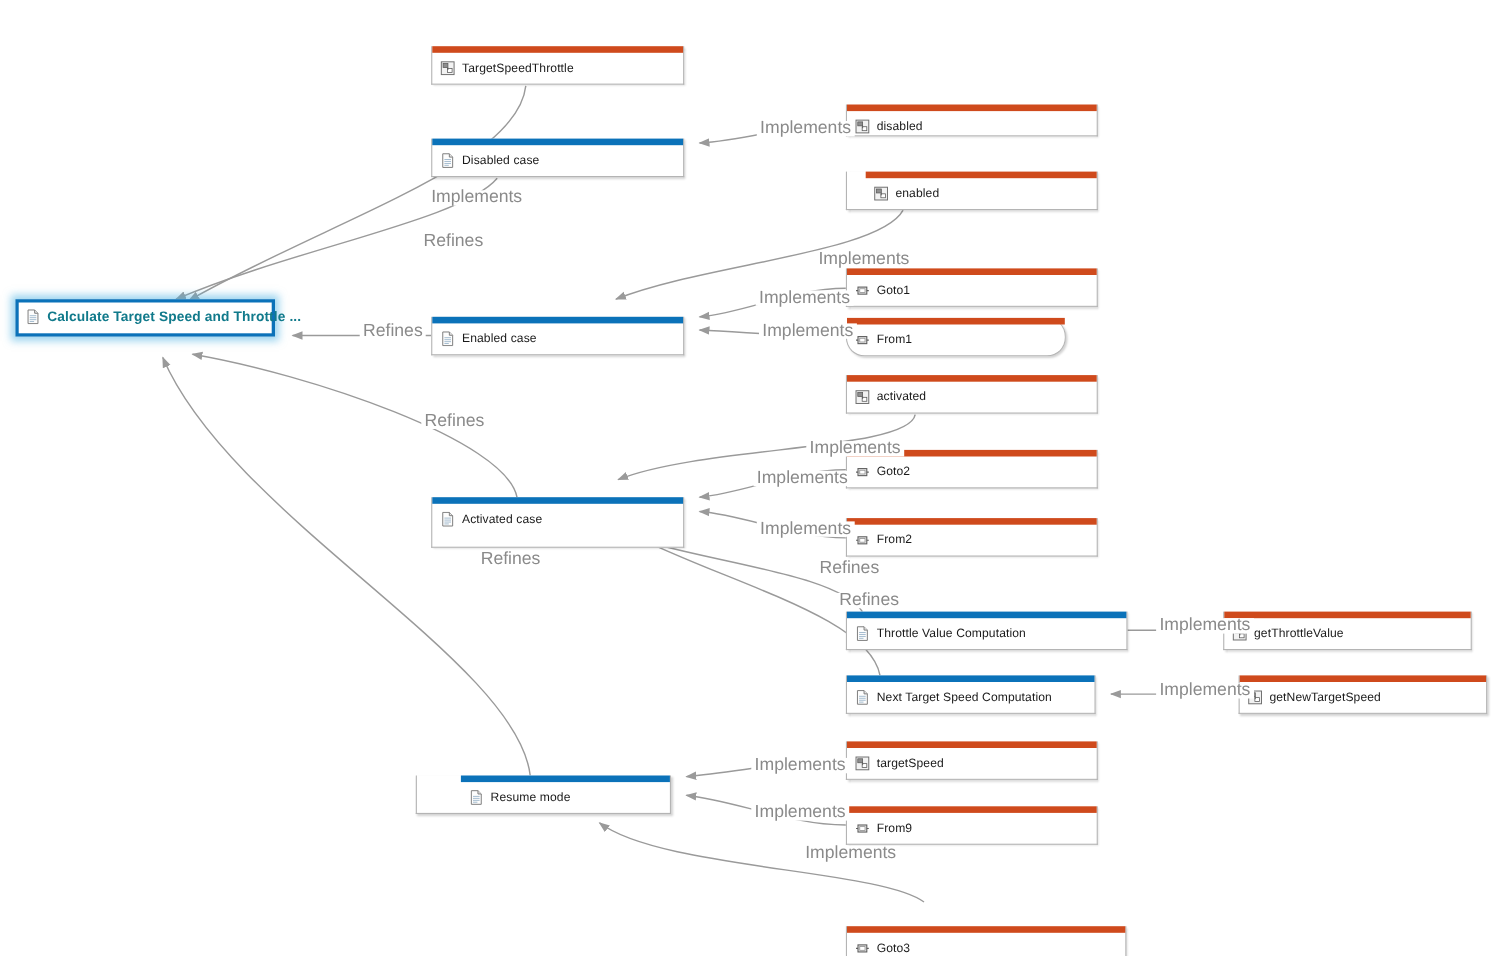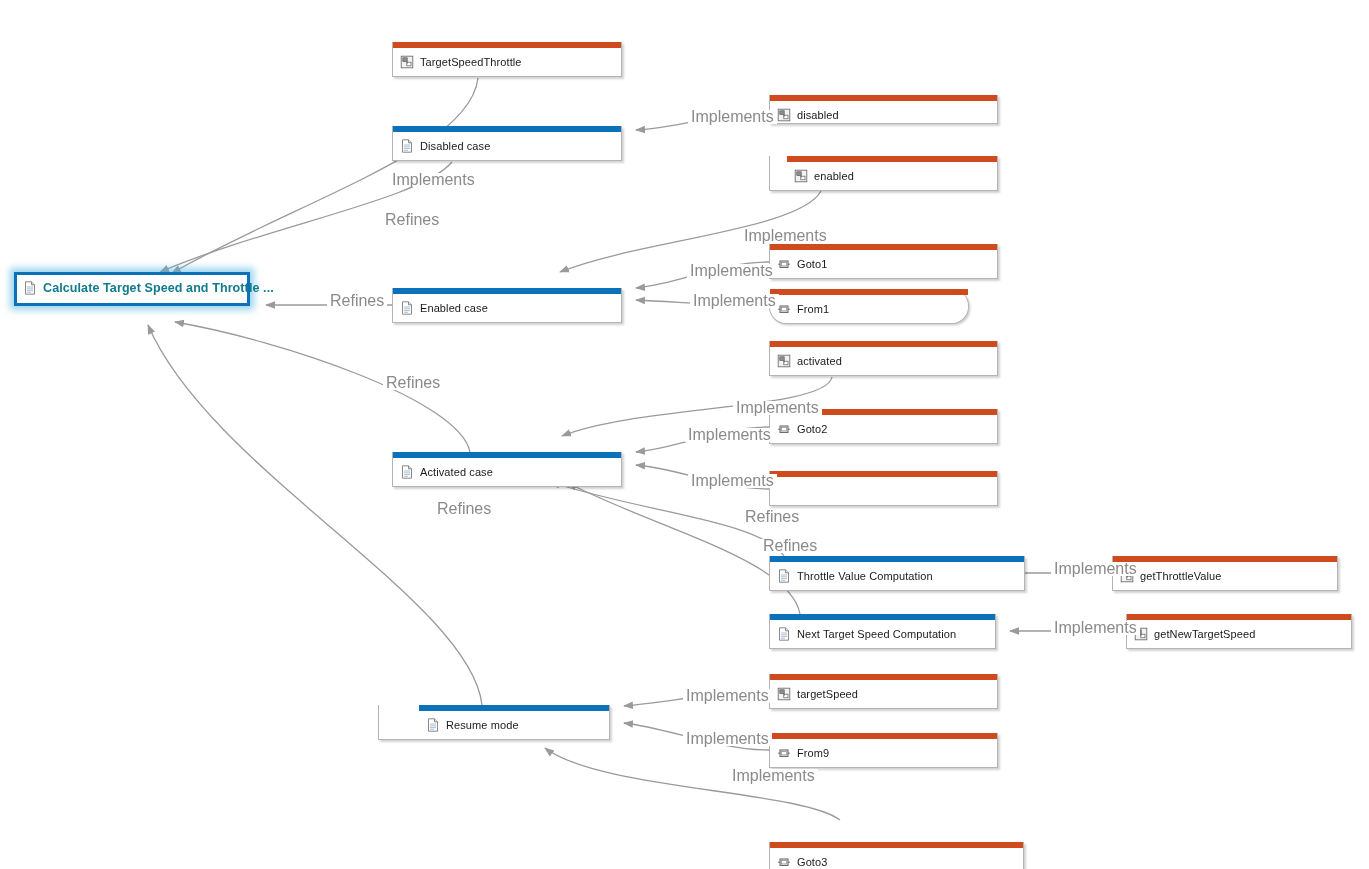--- a/index.html
+++ b/index.html
@@ -191,21 +191,21 @@
             <g stroke="#9ab4c9" stroke-width="0.8">
               <line x1="4" y1="6" x2="10" y2="6"></line>
               <line x1="4" y1="7.8" x2="10" y2="7.8"></line>
               <line x1="4" y1="9.6" x2="10" y2="9.6"></line>
               <line x1="4" y1="11.3" x2="8" y2="11.3"></line>
             </g>
           </svg>
           <span class="label">Enabled case</span>
         </div>
       </div>
-      <div class="node blue" style="left: 392px; top: 452px; width: 230px; height: 35px;">
+      <div class="node blue" style="left: 392px; top: 452px; width: 230px; height: 46px;">
         <span class="bar"></span>
         <div class="body">
           <svg class="ic" viewBox="0 0 14 14">
             <path d="M2.5 0.8 h6 l3 3 v9.4 h-9 z" fill="#fdfdfd" stroke="#7d7d7d" stroke-width="0.9"></path>
             <path d="M8.5 0.8 v3 h3" fill="#e4e4e4" stroke="#7d7d7d" stroke-width="0.9"></path>
             <g stroke="#9ab4c9" stroke-width="0.8">
               <line x1="4" y1="6" x2="10" y2="6"></line>
               <line x1="4" y1="7.8" x2="10" y2="7.8"></line>
               <line x1="4" y1="9.6" x2="10" y2="9.6"></line>
               <line x1="4" y1="11.3" x2="8" y2="11.3"></line>
@@ -297,20 +297,29 @@
             <rect x="3" y="4" width="8" height="6.4" fill="#ededed" stroke="#5e5e5e" stroke-width="1"></rect>
             <rect x="4.6" y="5.5" width="4.8" height="3.4" fill="#ffffff" stroke="#8b8b8b" stroke-width="0.7"></rect>
             <line x1="1.2" y1="7.2" x2="3" y2="7.2" stroke="#5e5e5e" stroke-width="1"></line>
             <line x1="11" y1="7.2" x2="12.8" y2="7.2" stroke="#5e5e5e" stroke-width="1"></line>
           </svg>
           <span class="label">Goto2</span>
         </div>
       </div>
       <div class="node orange" style="left: 769px; top: 471px; width: 229px; height: 35px;">
         <span class="bar"></span>
+        <div class="body">
+          <svg class="ic" viewBox="0 0 14 14">
+            <rect x="3" y="4" width="8" height="6.4" fill="#ededed" stroke="#5e5e5e" stroke-width="1"></rect>
+            <rect x="4.6" y="5.5" width="4.8" height="3.4" fill="#ffffff" stroke="#8b8b8b" stroke-width="0.7"></rect>
+            <line x1="1.2" y1="7.2" x2="3" y2="7.2" stroke="#5e5e5e" stroke-width="1"></line>
+            <line x1="11" y1="7.2" x2="12.8" y2="7.2" stroke="#5e5e5e" stroke-width="1"></line>
+          </svg>
+          <span class="label">From2</span>
+        </div>
       </div>
       <div class="node blue" style="left: 769px; top: 556px; width: 256px; height: 35px;">
         <span class="bar"></span>
         <div class="body">
           <svg class="ic" viewBox="0 0 14 14">
             <path d="M2.5 0.8 h6 l3 3 v9.4 h-9 z" fill="#fdfdfd" stroke="#7d7d7d" stroke-width="0.9"></path>
             <path d="M8.5 0.8 v3 h3" fill="#e4e4e4" stroke="#7d7d7d" stroke-width="0.9"></path>
             <g stroke="#9ab4c9" stroke-width="0.8">
               <line x1="4" y1="6" x2="10" y2="6"></line>
               <line x1="4" y1="7.8" x2="10" y2="7.8"></line>

